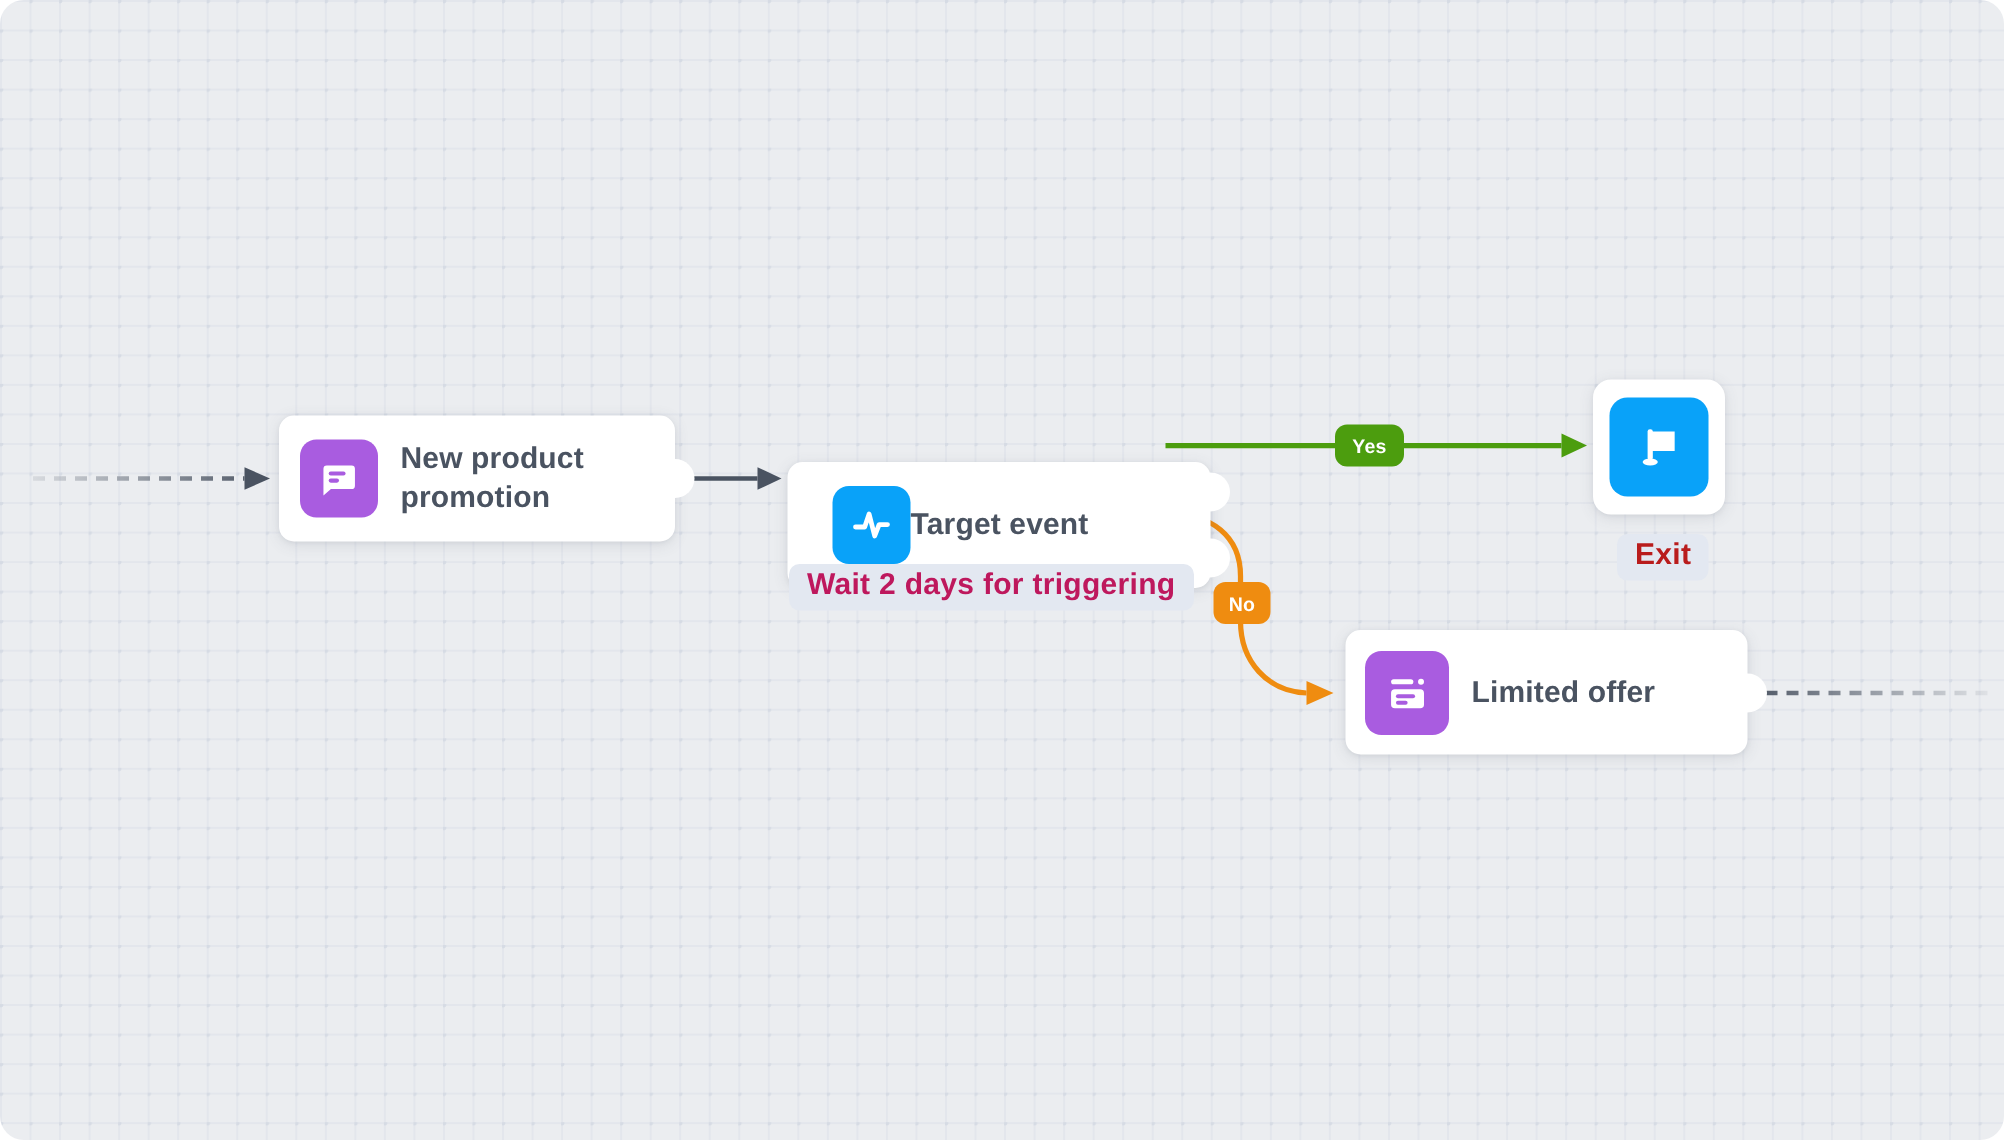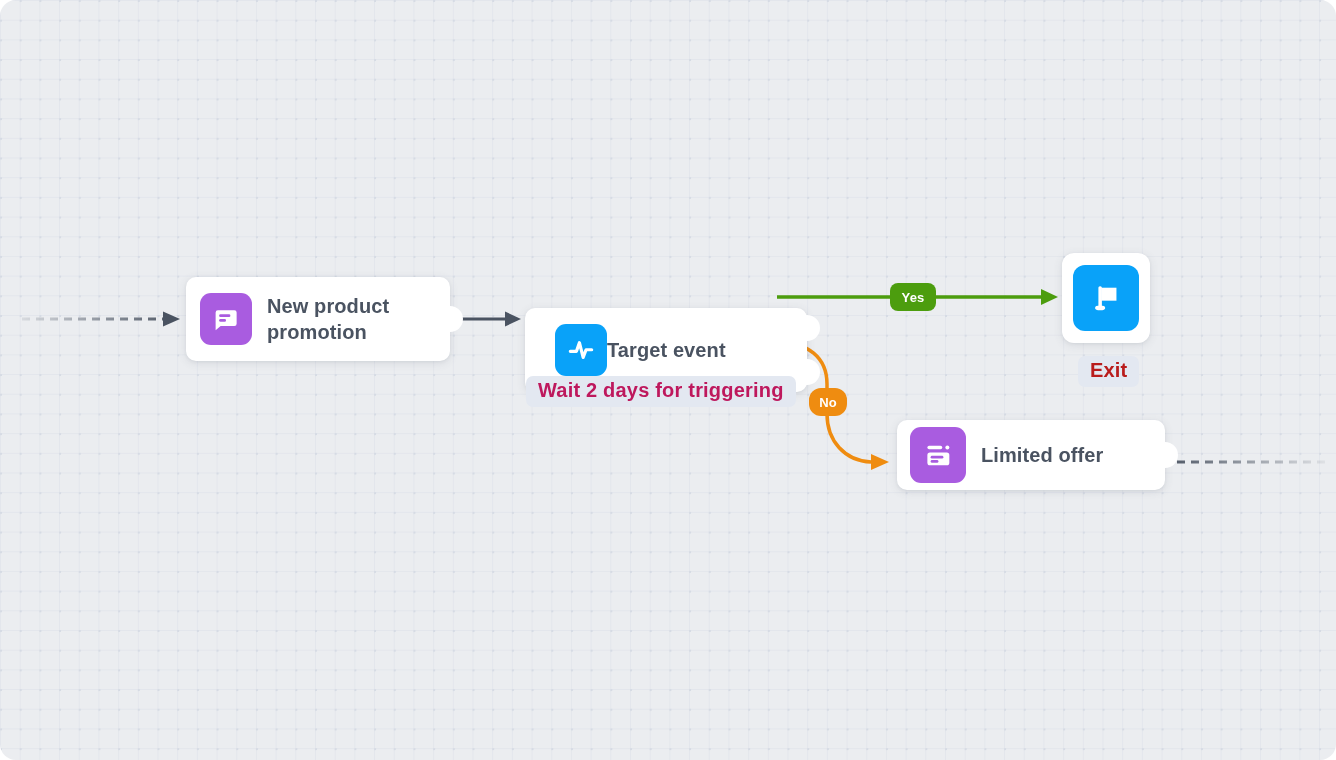--- a/index.html
+++ b/index.html
@@ -26,21 +26,21 @@
   .port{position:absolute;right:-7px;width:14px;height:14px;border-radius:50%;z-index:3;}
   .port::before{content:"";position:absolute;left:-6px;top:-6px;width:26px;height:26px;background:#fff;border-radius:50%;z-index:-1;}
   .port-dark{background:#4a5361;}
   .port-green{background:#4c9d0e;}
   .port-orange{background:#ef8c10;}
   .badge{
     position:absolute;z-index:4;display:flex;align-items:center;justify-content:center;
     color:#fff;font-size:13px;font-weight:bold;border-radius:8px;letter-spacing:.2px;
   }
   .badge-yes{left:890px;top:283px;width:46px;height:28px;background:#4c9d0e;}
-  .badge-no{left:809px;top:388px;width:38px;height:28px;background:#ef8c10;border-radius:12px;}
+  .badge-no{left:809px;top:388px;width:38px;height:28px;background:#ef8c10;}
   .pill{
     position:absolute;z-index:2;background:#e3e8f1;border-radius:7px;
     color:#be185d;font-size:20px;font-weight:600;padding:3px 12px 5px 12px;letter-spacing:.2px;
   }
   .note-pill{left:526px;top:376px;}
   .exit-pill{left:1078px;top:356px;color:#b91c1c;}
 </style>
 </head>
 <body>
 
@@ -115,21 +115,21 @@
     <div class="tile blue" style="width:66px;height:66px;border-radius:12px;">
       <svg width="38" height="38" viewBox="0 0 24 24">
         <rect x="7.2" y="4.5" width="2.2" height="13" rx="1" fill="#ffffff"></rect>
         <path d="M9 5.5 h9.6 v8.2 h-9.6 z" fill="#ffffff"></path>
         <ellipse cx="8.3" cy="18.3" rx="3.2" ry="1.5" fill="#ffffff"></ellipse>
       </svg>
     </div>
   </div>
   <div class="pill exit-pill">Exit</div>
 
-  <div class="node" style="left:897px;top:420px;width:255px;height:70px;padding-left:13px;gap:15px;">
+  <div class="node" style="left:897px;top:420px;width:255px;height:83px;padding-left:13px;gap:15px;">
     <div class="tile purple" style="width:56px;height:56px;">
       <svg width="34" height="34" viewBox="0 0 24 24">
         <rect x="4.5" y="5.5" width="10.5" height="2.4" rx="1.2" fill="#ffffff"></rect>
         <circle cx="18.6" cy="6.7" r="1.4" fill="#ffffff"></circle>
         <rect x="4.5" y="10.2" width="15.5" height="9" rx="1.8" fill="#ffffff"></rect>
         <rect x="6.8" y="12.6" width="9" height="1.9" rx="0.95" fill="#a95ce0"></rect>
         <rect x="6.8" y="15.6" width="5.5" height="1.9" rx="0.95" fill="#a95ce0"></rect>
       </svg>
     </div>
     <div class="node-title">Limited offer</div>

